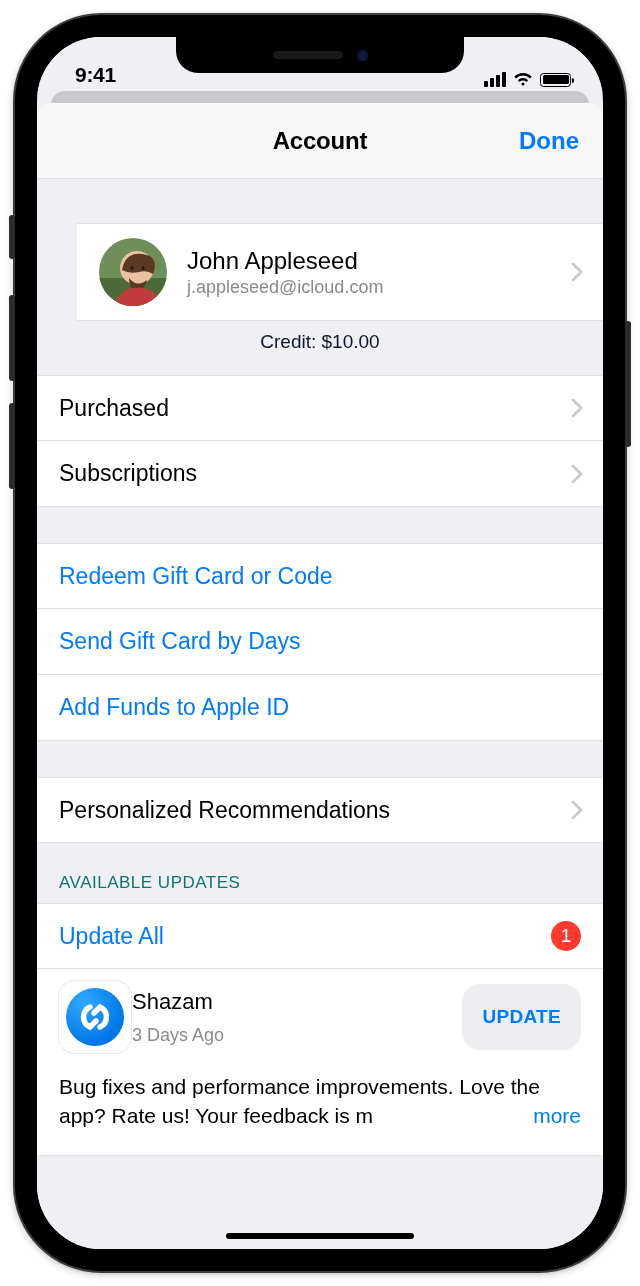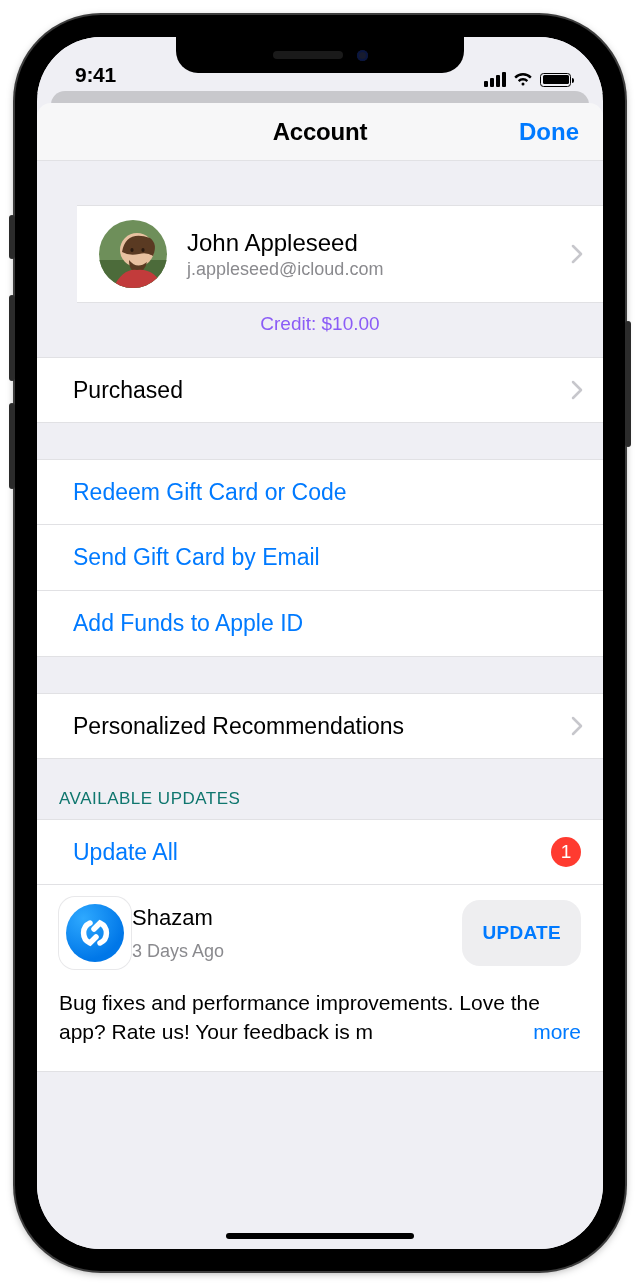--- a/index.html
+++ b/index.html
@@ -74,51 +74,51 @@
   .sheet {
     position:absolute; left:0; right:0; top:66px; bottom:0;
     background:#efeff4; border-top-left-radius:14px; border-top-right-radius:14px;
     margin-top:0;
   }
   .sheet::before {
     content:''; position:absolute; left:14px; right:14px; top:-12px; height:14px;
     background:#c8c8cc; border-top-left-radius:14px; border-top-right-radius:14px;
   }
   .nav {
-    height:58px; background:#f7f7f8;
+    height:76px; background:#f7f7f8;
     border-top-left-radius:14px; border-top-right-radius:14px;
     display:flex; align-items:center; justify-content:center;
     position:relative; border-bottom:1px solid #e1e1e4;
   }
   .nav-title { font-size:24px; font-weight:600; letter-spacing:-0.2px;}
   .nav-done { position:absolute; right:24px; font-size:24px; font-weight:600; color:#007aff; }
   .content { overflow:hidden; }
   .group-spacer { height:44px; }
   .group-spacer.sm { height:36px; }
   .cell {
     background:#fff; border-bottom:1px solid #e1e1e4;
     padding: 0 22px; display:flex; align-items:center;
     min-height:66px; position:relative;
   }
   .cell.first { border-top:1px solid #e1e1e4; }
   .cell .chevron {
     position:absolute; right:20px; top:50%; transform:translateY(-50%);
     color:#c7c7cc;
   }
-  .cell .label { font-size:23px; color:#000; flex:1;margin-left:14px; }
+  .cell .label { font-size:23px; color:#000; flex:1; }
   .cell .label.link { color:#007aff; }
   .profile-cell { min-height: 98px; padding-top:12px; padding-bottom:12px;margin-left:40px; }
   .avatar {
     width:68px; height:68px; border-radius:50%; overflow:hidden; margin-right:20px;
     flex-shrink:0;
   }
   .avatar svg { width:100%; height:100%; display:block; }
   .profile-text .name { font-size:24px; font-weight:400; color:#000; }
   .profile-text .email { font-size:18px; color:#8a8a8e; margin-top:2px; }
-  .credit-line { text-align:center; font-size:19px; color:#8b5cf6; padding:10px 0 22px; }
+  .credit-line { text-align:center; font-size:19px; color:#0f172a; padding:10px 0 22px; }
   .section-header { font-size:17px; color:#0f766e; letter-spacing:0.5px; padding: 30px 22px 10px; text-transform:uppercase; }
   .update-all-cell { justify-content:space-between; }
   .badge {
     background:#ff3b30; color:#fff; font-size:19px; font-weight:400;
     min-width:30px; height:30px; border-radius:15px; display:flex;
     align-items:center; justify-content:center; padding:0 6px;
   }
   .app-row { min-height:96px; gap:1px; }
   .app-icon {
     width:72px; height:72px; border-radius:16px; background:#fff;
@@ -212,28 +212,34 @@
           </div>
 
           <div class="credit-line">Credit: $10.00</div>
 
           <div class="cell first">
             <div class="label">Purchased</div>
             <svg class="chevron" width="12" height="20" viewBox="0 0 12 20">
                 <path d="M2 2l8 8-8 8" stroke="#c7c7cc" stroke-width="2.5" fill="none" stroke-linecap="round" stroke-linejoin="round"></path>
               </svg>
           </div>
+          <div class="cell">
+            <div class="label">Subscriptions</div>
+            <svg class="chevron" width="12" height="20" viewBox="0 0 12 20">
+                <path d="M2 2l8 8-8 8" stroke="#c7c7cc" stroke-width="2.5" fill="none" stroke-linecap="round" stroke-linejoin="round"></path>
+              </svg>
+          </div>
 
           <div class="group-spacer sm"></div>
 
           <div class="cell first">
             <div class="label link">Redeem Gift Card or Code</div>
           </div>
           <div class="cell">
-            <div class="label link">Send Gift Card by Email</div>
+            <div class="label link">Send Gift Card by Days</div>
           </div>
           <div class="cell">
             <div class="label link">Add Funds to Apple ID</div>
           </div>
 
           <div class="group-spacer sm"></div>
 
           <div class="cell first">
             <div class="label">Personalized Recommendations</div>
             <svg class="chevron" width="12" height="20" viewBox="0 0 12 20">

